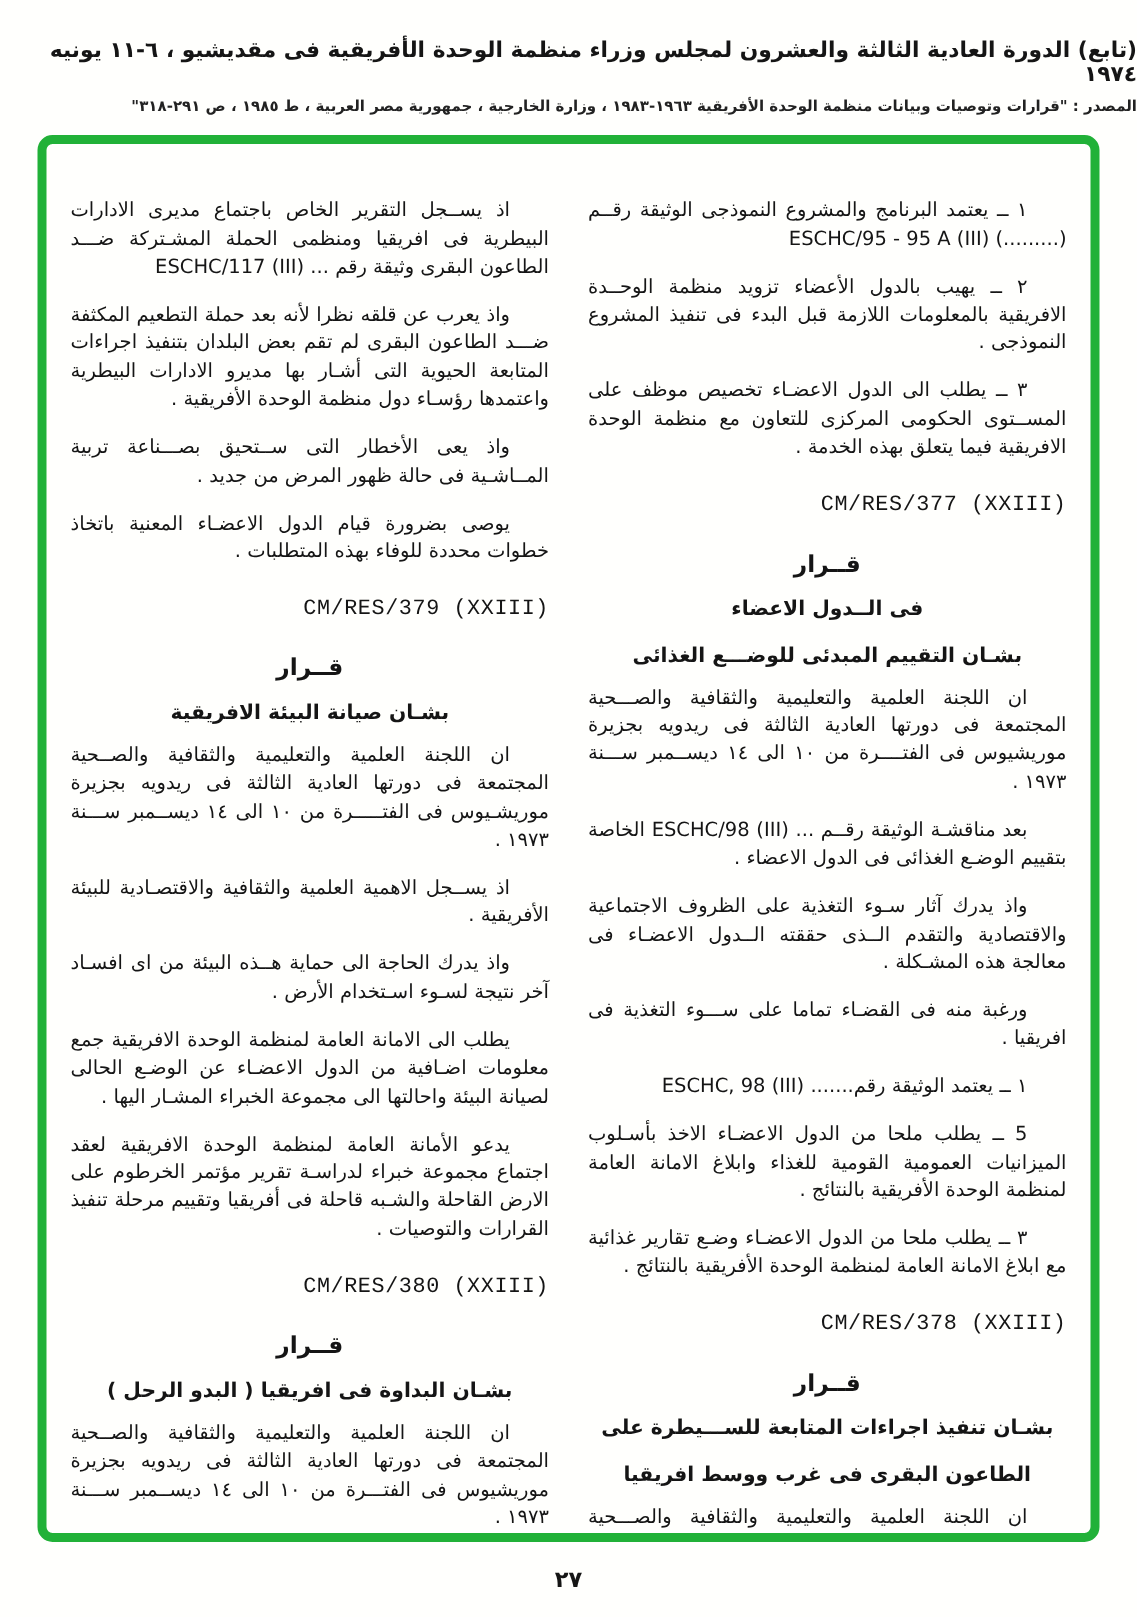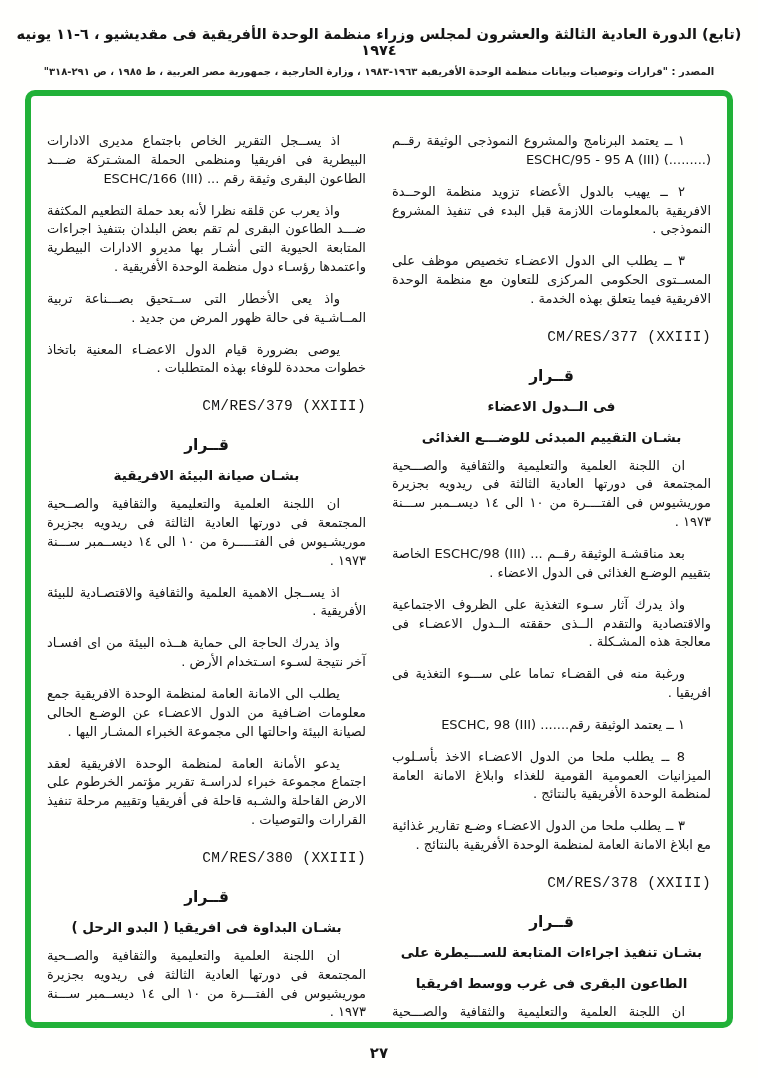--- a/index.html
+++ b/index.html
@@ -9,21 +9,21 @@
     font-family: "DejaVu Sans", sans-serif;
     color: #151515;
   }
   .page {
     position: relative;
     width: 758px; height: 1078px;
     background: #fffffd;
     overflow: hidden;
   }
   .page-header {
-    text-align: center;
+    text-align: right;
     padding-top: 26px;
     direction: rtl;
   }
   .hdr-line1 {
     font-size: 14.5px;
     font-weight: bold;
     letter-spacing: -0.2px;
   }
   .hdr-line2 {
     font-size: 10px;
@@ -106,31 +106,31 @@
         <p class="para">٣ ــ يطلب الى الدول الاعضـاء تخصيص موظف على المســتوى الحكومى المركزى للتعاون مع منظمة الوحدة الافريقية فيما يتعلق بهذه الخدمة .</p>
         <p class="code">CM/RES/377 (XXIII)</p>
         <p class="h-qarar">قــرار</p>
         <p class="h-sub">فى الــدول الاعضاء</p>
         <p class="h-sub">بشـان التقييم المبدئى للوضـــع الغذائى</p>
         <p class="para">ان اللجنة العلمية والتعليمية والثقافية والصـــحية المجتمعة فى دورتها العادية الثالثة فى ريدويه بجزيرة موريشيوس فى الفتــــرة من ١٠ الى ١٤ ديســمبر ســـنة ١٩٧٣ .</p>
         <p class="para">بعد مناقشـة الوثيقة رقــم ... ‎ESCHC/98 (III)‎ الخاصة بتقييم الوضـع الغذائى فى الدول الاعضاء .</p>
         <p class="para">واذ يدرك آثار سـوء التغذية على الظروف الاجتماعية والاقتصادية والتقدم الــذى حققته الــدول الاعضـاء فى معالجة هذه المشـكلة .</p>
         <p class="para">ورغبة منه فى القضـاء تماما على ســـوء التغذية فى افريقيا .</p>
         <p class="para">١ ــ يعتمد الوثيقة رقم....... ‎ESCHC, 98 (III)‎</p>
-        <p class="para">8 ــ يطلب ملحا من الدول الاعضـاء الاخذ بأسـلوب الميزانيات العمومية القومية للغذاء وابلاغ الامانة العامة لمنظمة الوحدة الأفريقية بالنتائج .</p>
+        <p class="para">5 ــ يطلب ملحا من الدول الاعضـاء الاخذ بأسـلوب الميزانيات العمومية القومية للغذاء وابلاغ الامانة العامة لمنظمة الوحدة الأفريقية بالنتائج .</p>
         <p class="para">٣ ــ يطلب ملحا من الدول الاعضـاء وضـع تقارير غذائية مع ابلاغ الامانة العامة لمنظمة الوحدة الأفريقية بالنتائج .</p>
         <p class="code">CM/RES/378 (XXIII)</p>
         <p class="h-qarar">قــرار</p>
         <p class="h-sub">بشـان تنفيذ اجراءات المتابعة للســـيطرة على</p>
         <p class="h-sub">الطاعون البقرى فى غرب ووسط افريقيا</p>
         <p class="para">ان اللجنة العلمية والتعليمية والثقافية والصـــحية المجتمعة فى دورتها العادية الثالثة فى ريدويه بجزيرة موريشيوس فى الفتـــرة من ١٠ الى ١٤ ديســمبر ســـنة ١٩٧٣ .</p>
       </div>
 
       <div class="col">
-        <p class="para">اذ يســجل التقرير الخاص باجتماع مديرى الادارات البيطرية فى افريقيا ومنظمى الحملة المشـتركة ضـــد الطاعون البقرى وثيقة رقم ... ‎ESCHC/166 (III)‎</p>
+        <p class="para">اذ يســجل التقرير الخاص باجتماع مديرى الادارات البيطرية فى افريقيا ومنظمى الحملة المشـتركة ضـــد الطاعون البقرى وثيقة رقم ... ‎ESCHC/117 (III)‎</p>
         <p class="para">واذ يعرب عن قلقه نظرا لأنه بعد حملة التطعيم المكثفة ضـــد الطاعون البقرى لم تقم بعض البلدان بتنفيذ اجراءات المتابعة الحيوية التى أشـار بها مديرو الادارات البيطرية واعتمدها رؤسـاء دول منظمة الوحدة الأفريقية .</p>
         <p class="para">واذ يعى الأخطار التى ســتحيق بصـــناعة تربية المــاشـية فى حالة ظهور المرض من جديد .</p>
         <p class="para">يوصى بضرورة قيام الدول الاعضـاء المعنية باتخاذ خطوات محددة للوفاء بهذه المتطلبات .</p>
         <p class="code">CM/RES/379 (XXIII)</p>
         <p class="h-qarar">قــرار</p>
         <p class="h-sub">بشـان صيانة البيئة الافريقية</p>
         <p class="para">ان اللجنة العلمية والتعليمية والثقافية والصــحية المجتمعة فى دورتها العادية الثالثة فى ريدويه بجزيرة موريشـيوس فى الفتـــــرة من ١٠ الى ١٤ ديســمبر ســـنة ١٩٧٣ .</p>
         <p class="para">اذ يســجل الاهمية العلمية والثقافية والاقتصـادية للبيئة الأفريقية .</p>
         <p class="para">واذ يدرك الحاجة الى حماية هــذه البيئة من اى افسـاد آخر نتيجة لسـوء اسـتخدام الأرض .</p>
         <p class="para">يطلب الى الامانة العامة لمنظمة الوحدة الافريقية جمع معلومات اضـافية من الدول الاعضـاء عن الوضـع الحالى لصيانة البيئة واحالتها الى مجموعة الخبراء المشـار اليها .</p>

